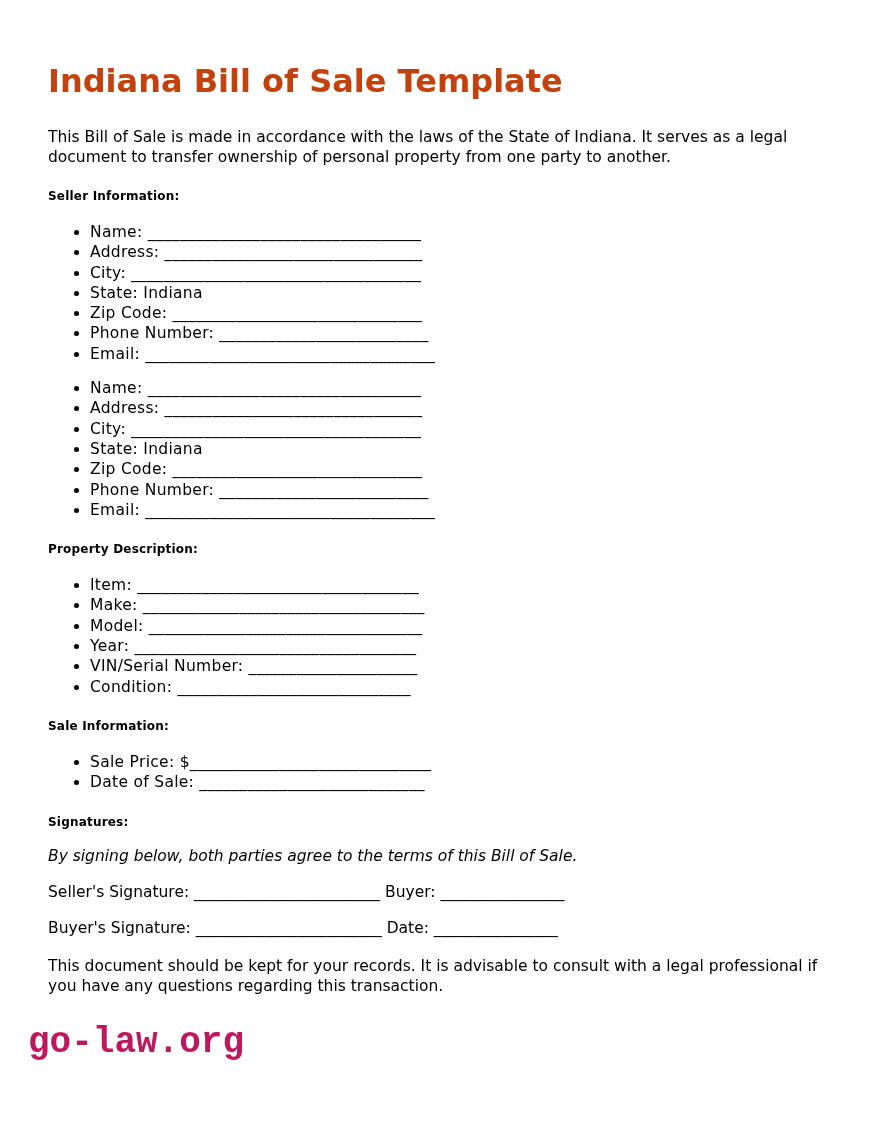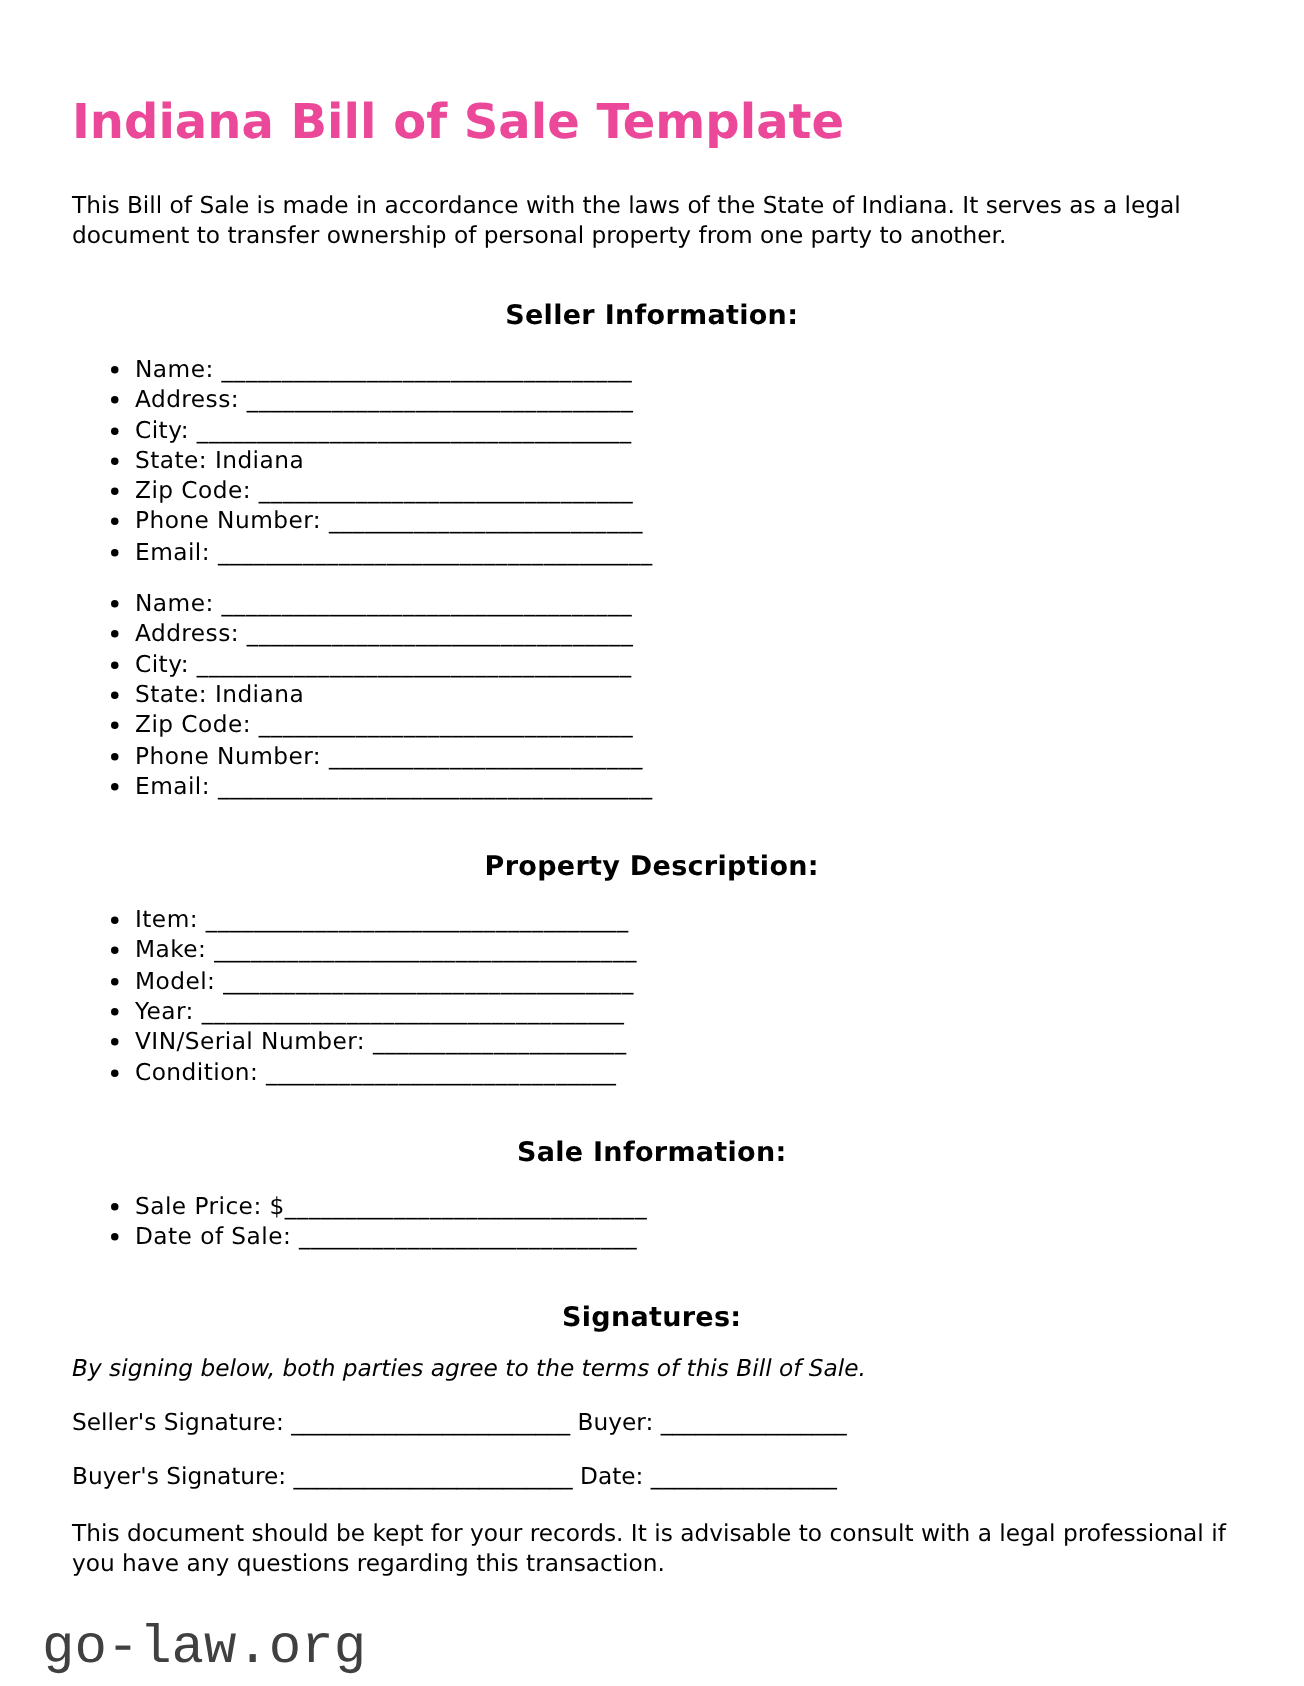--- a/index.html
+++ b/index.html
@@ -18,35 +18,34 @@
     box-sizing: border-box;
     width: 869px;
     height: 1124px;
     padding: 62px 48px 0 48px;
   }
   h1.doc-title {
     margin: 0;
     font-size: 32px;
     line-height: 38px;
     font-weight: bold;
-    color: #ec4899;
+    color: #c2410c;
   }
   p.body-text {
     margin: 27px 0 0 0;
     font-size: 15.5px;
     line-height: 20px;
     max-width: 772px;
   }
   h2.section-heading {
-    margin: 32px 0 0 0;
-    font-size: 18px;
+    margin: 18px 0 0 0;
+    font-size: 12px;
     line-height: 23px;
     font-weight: bold;
     letter-spacing: 0.2px;
-    text-align: center;
   }
   ul.field-list {
     margin: 14px 0 0 0;
     padding: 0 0 0 42px;
     list-style: disc;
   }
   ul.field-list li {
     font-size: 15.5px;
     line-height: 20.3px;
     letter-spacing: 0.3px;
@@ -63,22 +62,22 @@
     white-space: nowrap;
   }
   p.footnote {
     margin-top: 18px;
   }
   .brand {
     margin: 26px 0 0 -20px;
     font-family: "Liberation Mono", "DejaVu Sans Mono", monospace;
     font-size: 36px;
     line-height: 42px;
-    font-weight: normal;
-    color: #404040;
+    font-weight: bold;
+    color: #be185d;
   }
 </style>
 </head>
 <body>
 
 <div class="page">
 
   <h1 class="doc-title">Indiana Bill of Sale Template</h1>
 
   <p class="body-text">This Bill of Sale is made in accordance with the laws of the State of Indiana. It serves as a legal document to transfer ownership of personal property from one party to another.</p>

